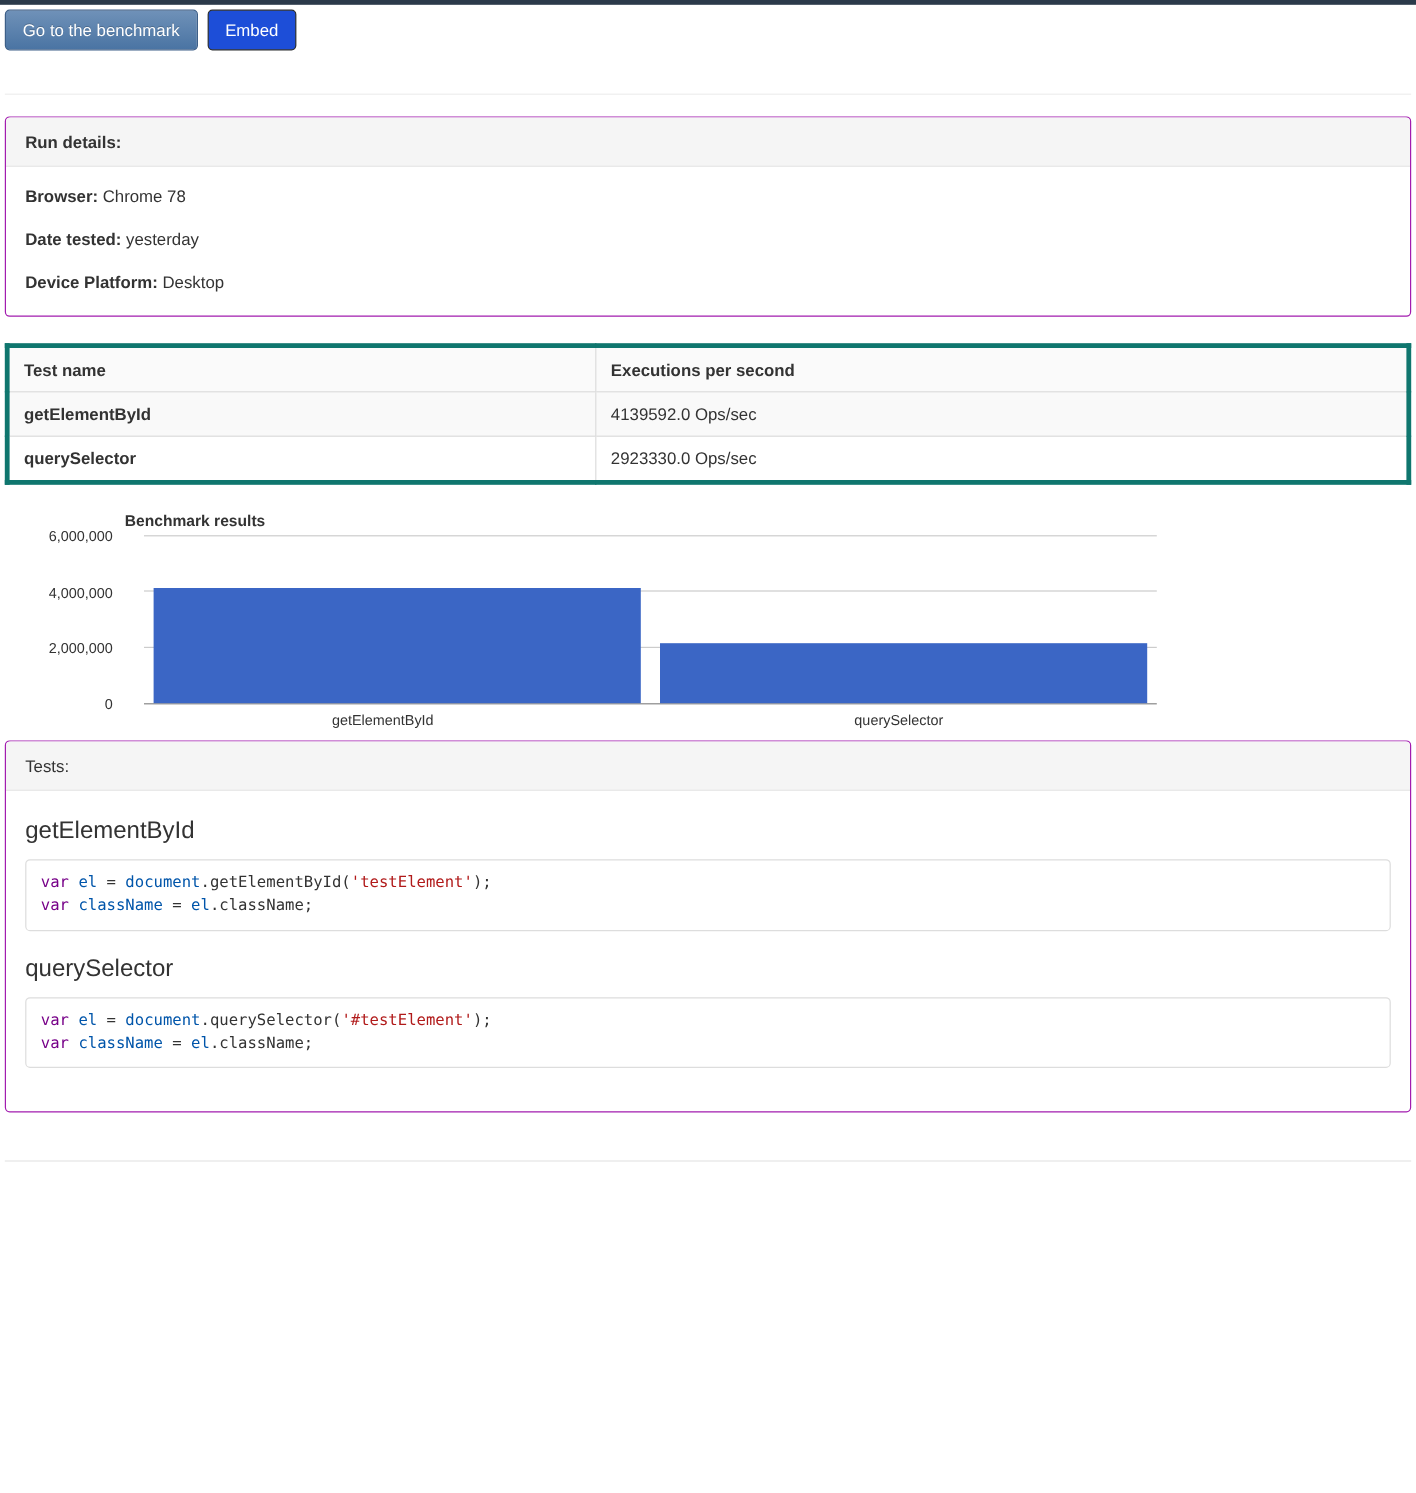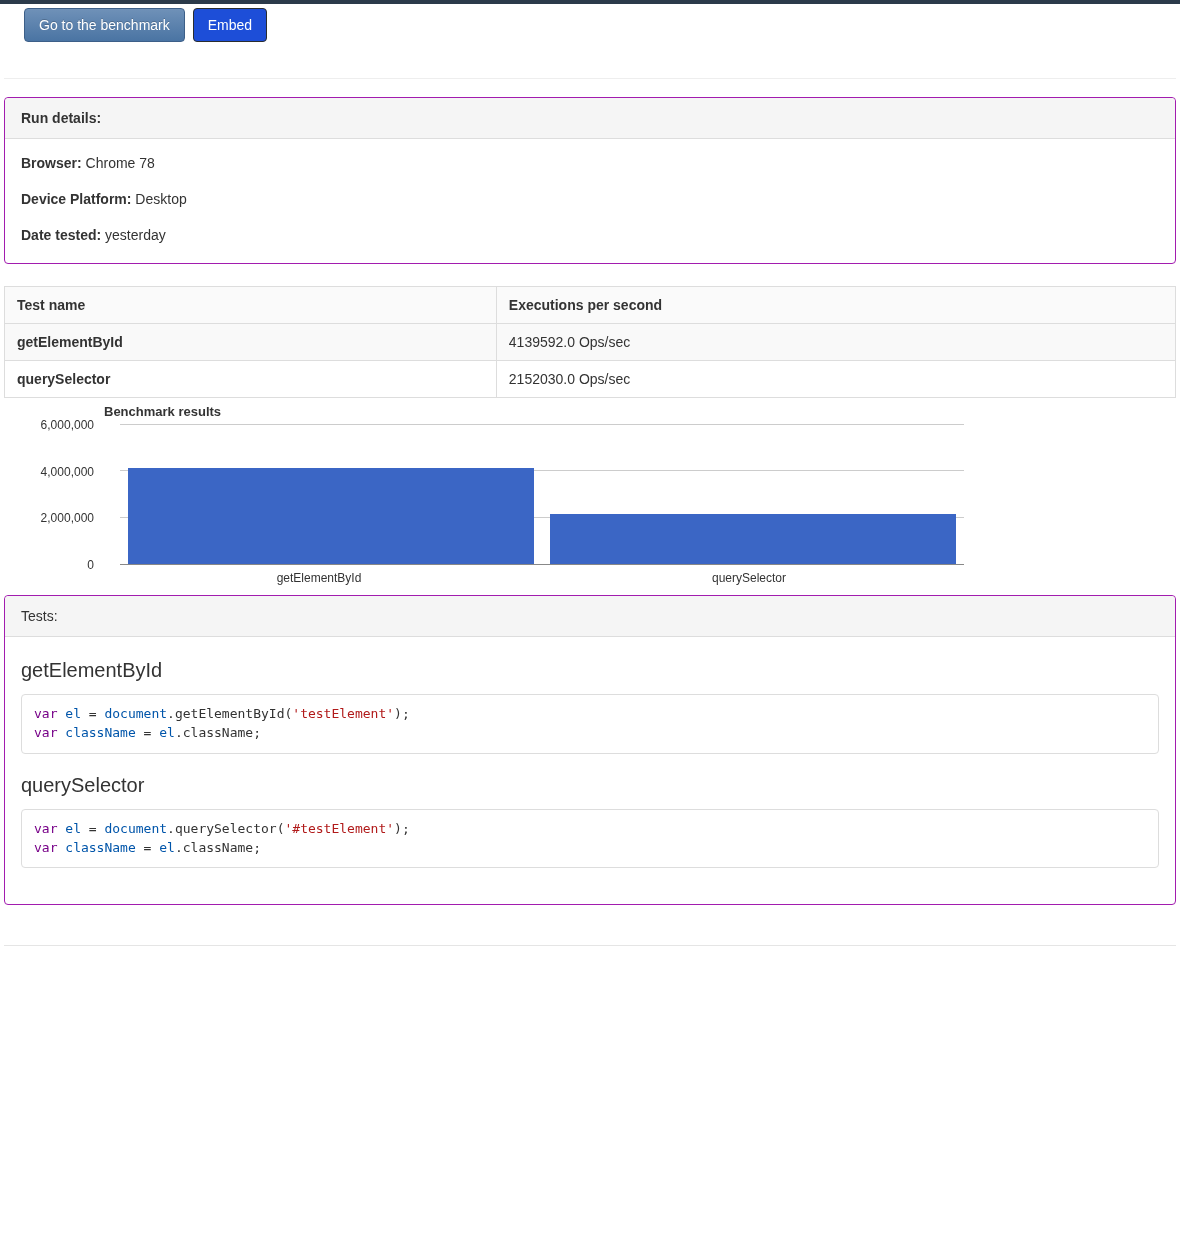--- a/index.html
+++ b/index.html
@@ -3,33 +3,33 @@
 <meta charset="utf-8">
 <style>
   * { box-sizing: border-box; margin: 0; padding: 0; }
   body { font-family: -apple-system, BlinkMacSystemFont, "Segoe UI", Helvetica, Arial, sans-serif; font-size: 14px; color: #333; background: #fff; width: 1180px; }
   .topbar { height: 4px; background: #2b3a4a; }
   .container { padding: 4px 4px 20px 4px; }
   .page-title { font-weight: 400; font-size: 28px; margin: 18px 0 14px 0; color: #333; }
   .page-title .prefix { color: #999; font-size: 18px; vertical-align: 3px; margin-right: 4px; }
   .btn-row { margin-bottom: 18px; padding-bottom: 18px; }
   .btn { display: inline-block; padding: 8px 14px; font-size: 14px; border-radius: 4px; cursor: pointer; color: #fff; border: 1px solid transparent; }
-  .btn-primary { background: linear-gradient(#6f91b8, #4a74a3); border-color: #3d5f88; text-shadow: 0 -1px 0 rgba(0,0,0,.2); margin-left: 20px; }
+  .btn-primary { background: linear-gradient(#6f91b8, #4a74a3); border-color: #3d5f88; text-shadow: 0 -1px 0 rgba(0,0,0,.2); }
   .btn-dark { background: #1d4ed8; border-color: #2a2d2f; margin-left: 4px; }
   hr.divider { border: 0; border-top: 1px solid #eee; margin: 0 0 18px 0; }
 
   .panel { border: 1px solid #a21caf; border-radius: 4px; margin-bottom: 22px; }
   .panel-header { background: #f5f5f5; border-bottom: 1px solid #ddd; padding: 12px 16px; font-weight: 700; border-radius: 4px 4px 0 0; color: #333; }
   .panel-header.normal { font-weight: 400; }
   .panel-body { padding: 16px; }
   .detail-row { margin: 0 0 20px 0; font-size: 14px; color: #333; }
   .detail-row:last-child { margin-bottom: 4px; }
   .detail-row b { font-weight: 700; }
 
-  table.results { width: 100%; border-collapse: collapse; border: 1px solid #0f766e; margin-bottom: 6px; }
+  table.results { width: 100%; border-collapse: collapse; border: 4px solid #0f766e; margin-bottom: 22px; }
   table.results th, table.results td { padding: 10px 12px; text-align: left; border: 1px solid #ddd; font-size: 14px; }
   table.results th { background: #fafafa; font-weight: 700; color: #333; }
   table.results tbody tr:nth-child(odd) td { background: #f9f9f9; }
   table.results tbody tr:nth-child(odd) td:first-child { font-weight: 700; }
   table.results tbody td:first-child { font-weight: 700; }
 
   .chart-wrap { margin: 0 0 10px 20px; width: 940px; }
   .chart-title { font-weight: 700; font-size: 13px; margin-left: 80px; margin-bottom: 6px; }
   .chart-area { display: flex; gap: 16px; }
   .y-axis { width: 80px; display: flex; flex-direction: column; justify-content: space-between; align-items: flex-end; font-size: 12px; color: #333; padding-right: 10px; }
@@ -70,40 +70,40 @@
     <a class="btn btn-primary">Go to the benchmark</a>
     <a class="btn btn-dark">Embed</a>
   </div>
 
   <hr class="divider">
 
   <div class="panel">
     <div class="panel-header">Run details:</div>
     <div class="panel-body" id="run-details-body">
         <p class="detail-row"><b>Browser:</b> Chrome 78</p>
+        <p class="detail-row"><b>Date tested:</b> yesterday</p>
         <p class="detail-row"><b>Device Platform:</b> Desktop</p>
-        <p class="detail-row"><b>Date tested:</b> yesterday</p>
       </div>
   </div>
 
   <table class="results">
     <thead>
       <tr>
         <th style="width:42%">Test name</th>
         <th>Executions per second</th>
       </tr>
     </thead>
     <tbody id="results-body">
         <tr>
           <td>getElementById</td>
           <td>4139592.0 Ops/sec</td>
         </tr>
         <tr>
           <td>querySelector</td>
-          <td>2152030.0 Ops/sec</td>
+          <td>2923330.0 Ops/sec</td>
         </tr>
       </tbody>
   </table>
 
   <div class="chart-wrap">
     <div class="chart-title">Benchmark results</div>
     <div class="chart-area">
       <div class="y-axis" id="y-axis">
           <div>6,000,000</div>
           <div>4,000,000</div>

